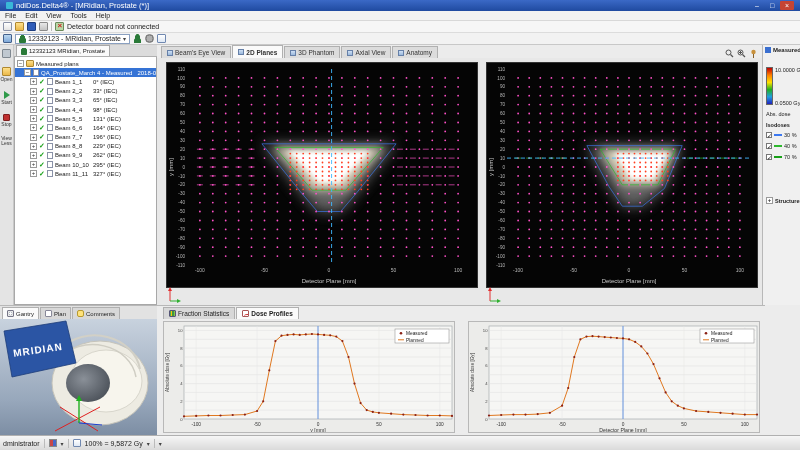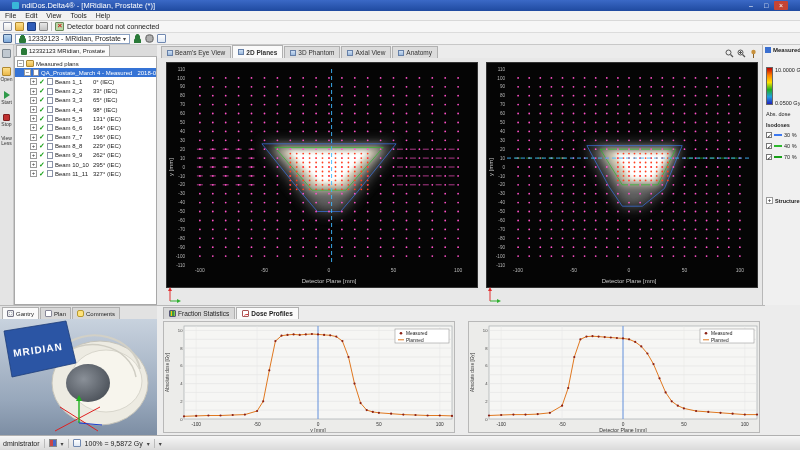--- a/index.html
+++ b/index.html
@@ -1,20 +1,20 @@
 <!DOCTYPE html>
 <html><head>
 <meta charset="utf-8">
 <style>
 *{box-sizing:border-box;margin:0;padding:0}
 body{font-family:"Liberation Sans",sans-serif;background:#555}
 svg text{font-family:"Liberation Sans",sans-serif}
 .app{position:relative;width:800px;height:450px;background:#ececec;overflow:hidden;font-size:7px;color:#222}
 
-.titlebar{position:absolute;left:0;top:0;width:800px;height:11px;background:linear-gradient(#3b69c6,#1f4aa0);color:#fff;display:flex;align-items:center;padding:0 12px;font-size:7.5px}
+.titlebar{position:absolute;left:0;top:0;width:800px;height:11px;background:linear-gradient(#3b69c6,#1f4aa0);color:#fff;display:flex;align-items:center;padding:0 6px;font-size:7.5px}
 .appicon{width:7px;height:7px;background:#39b7d8;border-radius:1px;margin-right:3px;flex:none}
 .title-text{flex:1;white-space:nowrap;overflow:hidden}
 .winbtn{width:14px;height:9px;display:flex;align-items:center;justify-content:center;font-size:7px;color:#fff;margin-left:1px}
 .winbtn.close{background:#c54434;border-radius:1px}
 .menubar{position:absolute;left:0;top:11px;width:800px;height:10px;background:#f2f2f2;border-bottom:1px solid #d8d8d8;display:flex;align-items:center;gap:9px;padding-left:5px}
 .toolbar1{position:absolute;left:0;top:21px;width:800px;height:12px;background:#f6f6f6;border-bottom:1px solid #dcdcdc;display:flex;align-items:center;gap:3px;padding-left:3px}
 .toolbar2{position:absolute;left:0;top:33px;width:800px;height:12px;background:#f2f2f2;border-bottom:1px solid #c8c8c8;display:flex;align-items:center;gap:3px;padding-left:3px}
 .sep{width:1px;height:9px;background:#bbb;flex:none}
 
 .ic{width:9px;height:9px;display:inline-block;border-radius:1px;flex:none}

